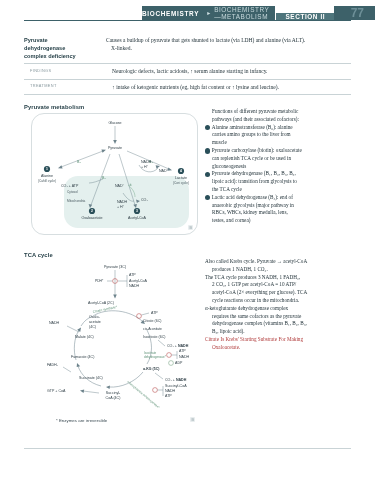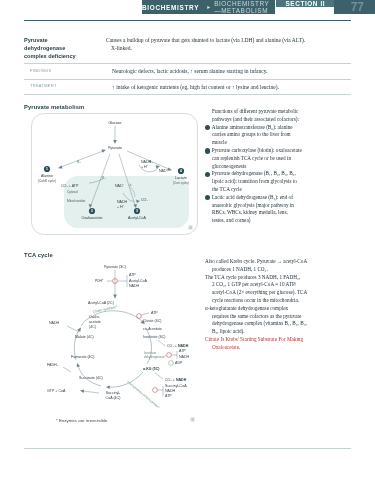--- a/index.html
+++ b/index.html
@@ -3,21 +3,21 @@
 <meta charset="utf-8">
 <style>
   html,body{margin:0;padding:0;}
   body{
     width:375px;height:480px;overflow:hidden;background:#ffffff;
     font-family:"Liberation Serif",serif;color:#2e3d45;
   }
   .page{position:relative;width:375px;height:480px;background:#fff;}
 
   
-  .rh{position:absolute;left:0;top:0;width:375px;height:20px;display:flex;align-items:flex-start;}
+  .rh{position:absolute;left:0;top:0;width:375px;height:20px;display:flex;align-items:flex-end;}
   .rh-spacer{flex:0 0 142px;background:#ffffff;}
   .rh-main{flex:1 1 auto;background:#3d6169;display:flex;align-items:center;justify-content:flex-end;padding-right:6px;}
   .rh-disc{font-family:"Liberation Sans",sans-serif;font-weight:bold;font-size:6.4px;letter-spacing:.7px;color:#ffffff;}
   .rh-arrow{display:inline-block;margin:0 4px 0 8px;color:#cfe0e2;font-size:6px;line-height:1;}
   .rh-chapter{font-family:"Liberation Sans",sans-serif;font-size:6.4px;letter-spacing:.55px;color:#c8dadd;}
   .rh-sec{flex:0 0 58px;background:#4e757c;display:flex;align-items:center;justify-content:center;border-left:1.5px solid #ffffff;}
   .rh-sec span{font-family:"Liberation Sans",sans-serif;font-weight:bold;font-size:6.4px;letter-spacing:.6px;color:#ffffff;}
   .rh-pg{flex:0 0 46px;background:#3d6169;display:flex;align-items:center;justify-content:center;}
   .rh-pg span{font-family:"Liberation Sans",sans-serif;font-weight:bold;font-size:12px;color:#6e9098;}
   .rh-rule{position:absolute;left:24px;top:20px;width:327px;height:1px;background:#3d6169;}

